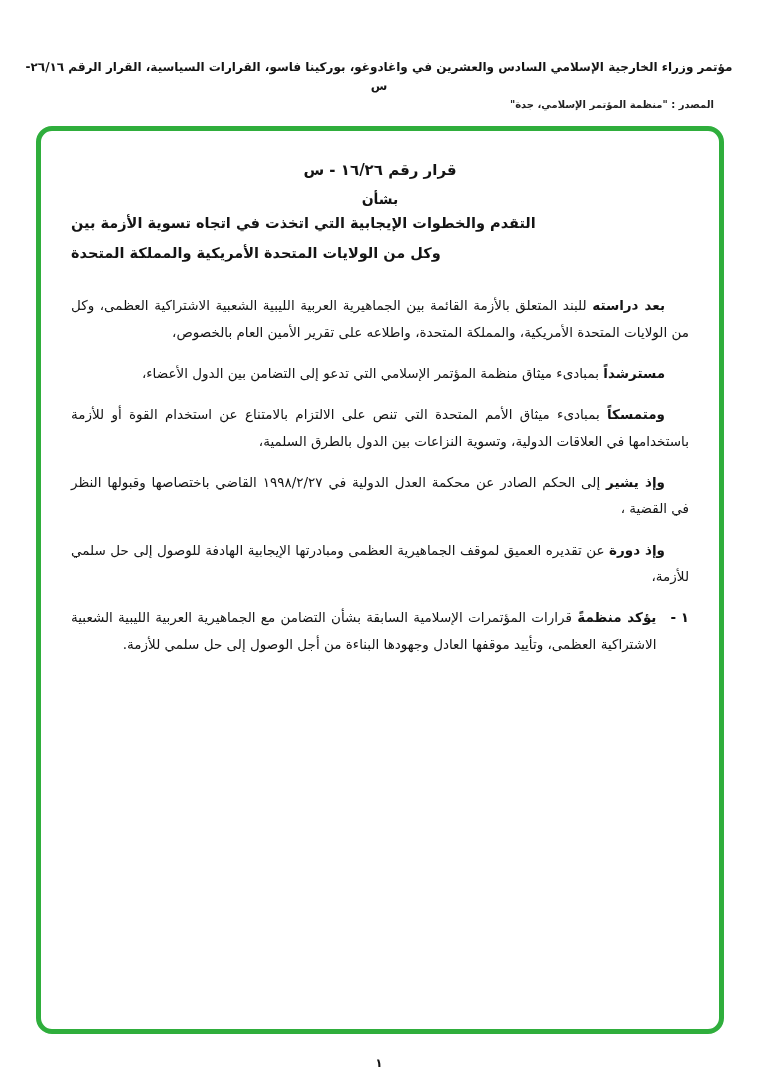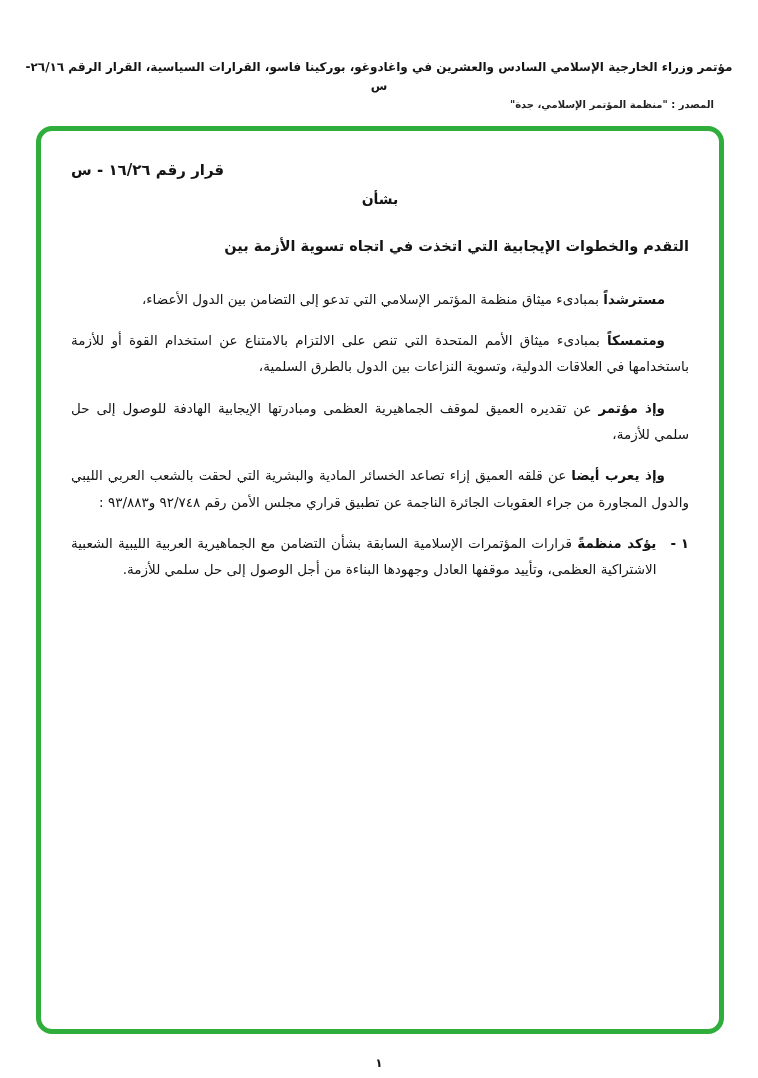--- a/index.html
+++ b/index.html
@@ -36,33 +36,33 @@
     top: 126px;
     width: 688px;
     height: 908px;
     border: 5px solid #2fae3c;
     border-radius: 16px;
     direction: rtl;
     padding: 30px 30px 0 30px;
     overflow: hidden;
   }
   .title {
-    text-align: left;
+    text-align: center;
     font-weight: bold;
     font-size: 15px;
     margin-bottom: 12px;
   }
   .subject-label {
     text-align: center;
     font-weight: bold;
     font-size: 14px;
-    margin-bottom: 25px;
+    margin-bottom: 2px;
   }
   .subject-line {
-    text-align: right;
+    text-align: left;
     font-weight: bold;
     font-size: 14.5px;
     line-height: 2.05;
   }
   .body {
     margin-top: 24px;
     font-size: 13.5px;
     line-height: 1.95;
     text-align: justify;
   }
@@ -98,34 +98,36 @@
 <div class="page">
 
   <div class="hdr-line1">مؤتمر وزراء الخارجية الإسلامي السادس والعشرين في واغادوغو، بوركينا فاسو، القرارات السياسية، القرار الرقم ٢٦/١٦-س</div>
   <div class="hdr-line2">المصدر :  "منظمة المؤتمر الإسلامي، جدة"</div>
 
   <div class="frame" style="border-color: rgb(47, 174, 60);">
 
     <div class="title">قرار رقم ١٦/٢٦ - س</div>
     <div class="subject-label">بشأن</div>
     <div class="subject-line">التقدم والخطوات الإيجابية التي اتخذت في اتجاه تسوية الأزمة بين</div>
+    <div class="subject-line">وكل من الولايات المتحدة الأمريكية والمملكة المتحدة</div>
 
     <div class="body">
 
 
+      <p class="para"><span class="lead">بعد دراسته</span><span> للبند المتعلق بالأزمة القائمة بين الجماهيرية العربية الليبية الشعبية الاشتراكية العظمى، وكل من الولايات المتحدة الأمريكية، والمملكة المتحدة، واطلاعه على تقرير الأمين العام بالخصوص،</span></p>
 
       <p class="para"><span class="lead">مسترشداً</span><span> بمبادىء ميثاق منظمة المؤتمر الإسلامي التي تدعو إلى التضامن بين الدول الأعضاء،</span></p>
 
       <p class="para"><span class="lead">ومتمسكاً</span><span> بمبادىء ميثاق الأمم المتحدة التي تنص على الالتزام بالامتناع عن استخدام القوة أو للأزمة باستخدامها في العلاقات الدولية، وتسوية النزاعات بين الدول بالطرق السلمية،</span></p>
 
 
+      <p class="para"><span class="lead">وإذ يشير</span><span> إلى الحكم الصادر عن محكمة العدل الدولية في ١٩٩٨/٢/٢٧ القاضي باختصاصها وقبولها النظر في القضية ،</span></p>
 
-      <p class="para"><span class="lead">وإذ مؤتمر</span><span> عن تقديره العميق لموقف الجماهيرية العظمى ومبادرتها الإيجابية الهادفة للوصول إلى حل سلمي للأزمة،</span></p>
+      <p class="para"><span class="lead">وإذ دورة</span><span> عن تقديره العميق لموقف الجماهيرية العظمى ومبادرتها الإيجابية الهادفة للوصول إلى حل سلمي للأزمة،</span></p>
 
-      <p class="para"><span class="lead">وإذ يعرب أيضا</span><span> عن قلقه العميق إزاء تصاعد الخسائر المادية والبشرية التي لحقت بالشعب العربي الليبي والدول المجاورة من جراء العقوبات الجائرة الناجمة عن تطبيق قراري مجلس الأمن رقم ٩٢/٧٤٨ و٩٣/٨٨٣ :</span></p>
 
       <div class="item">
         <span class="item-num">١ -</span>
         <p class="item-text"><span class="lead">يؤكد منظمةً</span><span> قرارات المؤتمرات الإسلامية السابقة بشأن التضامن مع الجماهيرية العربية الليبية الشعبية الاشتراكية العظمى، وتأييد موقفها العادل وجهودها البناءة من أجل الوصول إلى حل سلمي للأزمة.</span></p>
       </div>
 
     </div>
   </div>
 
   <div class="pagenum">١</div>

